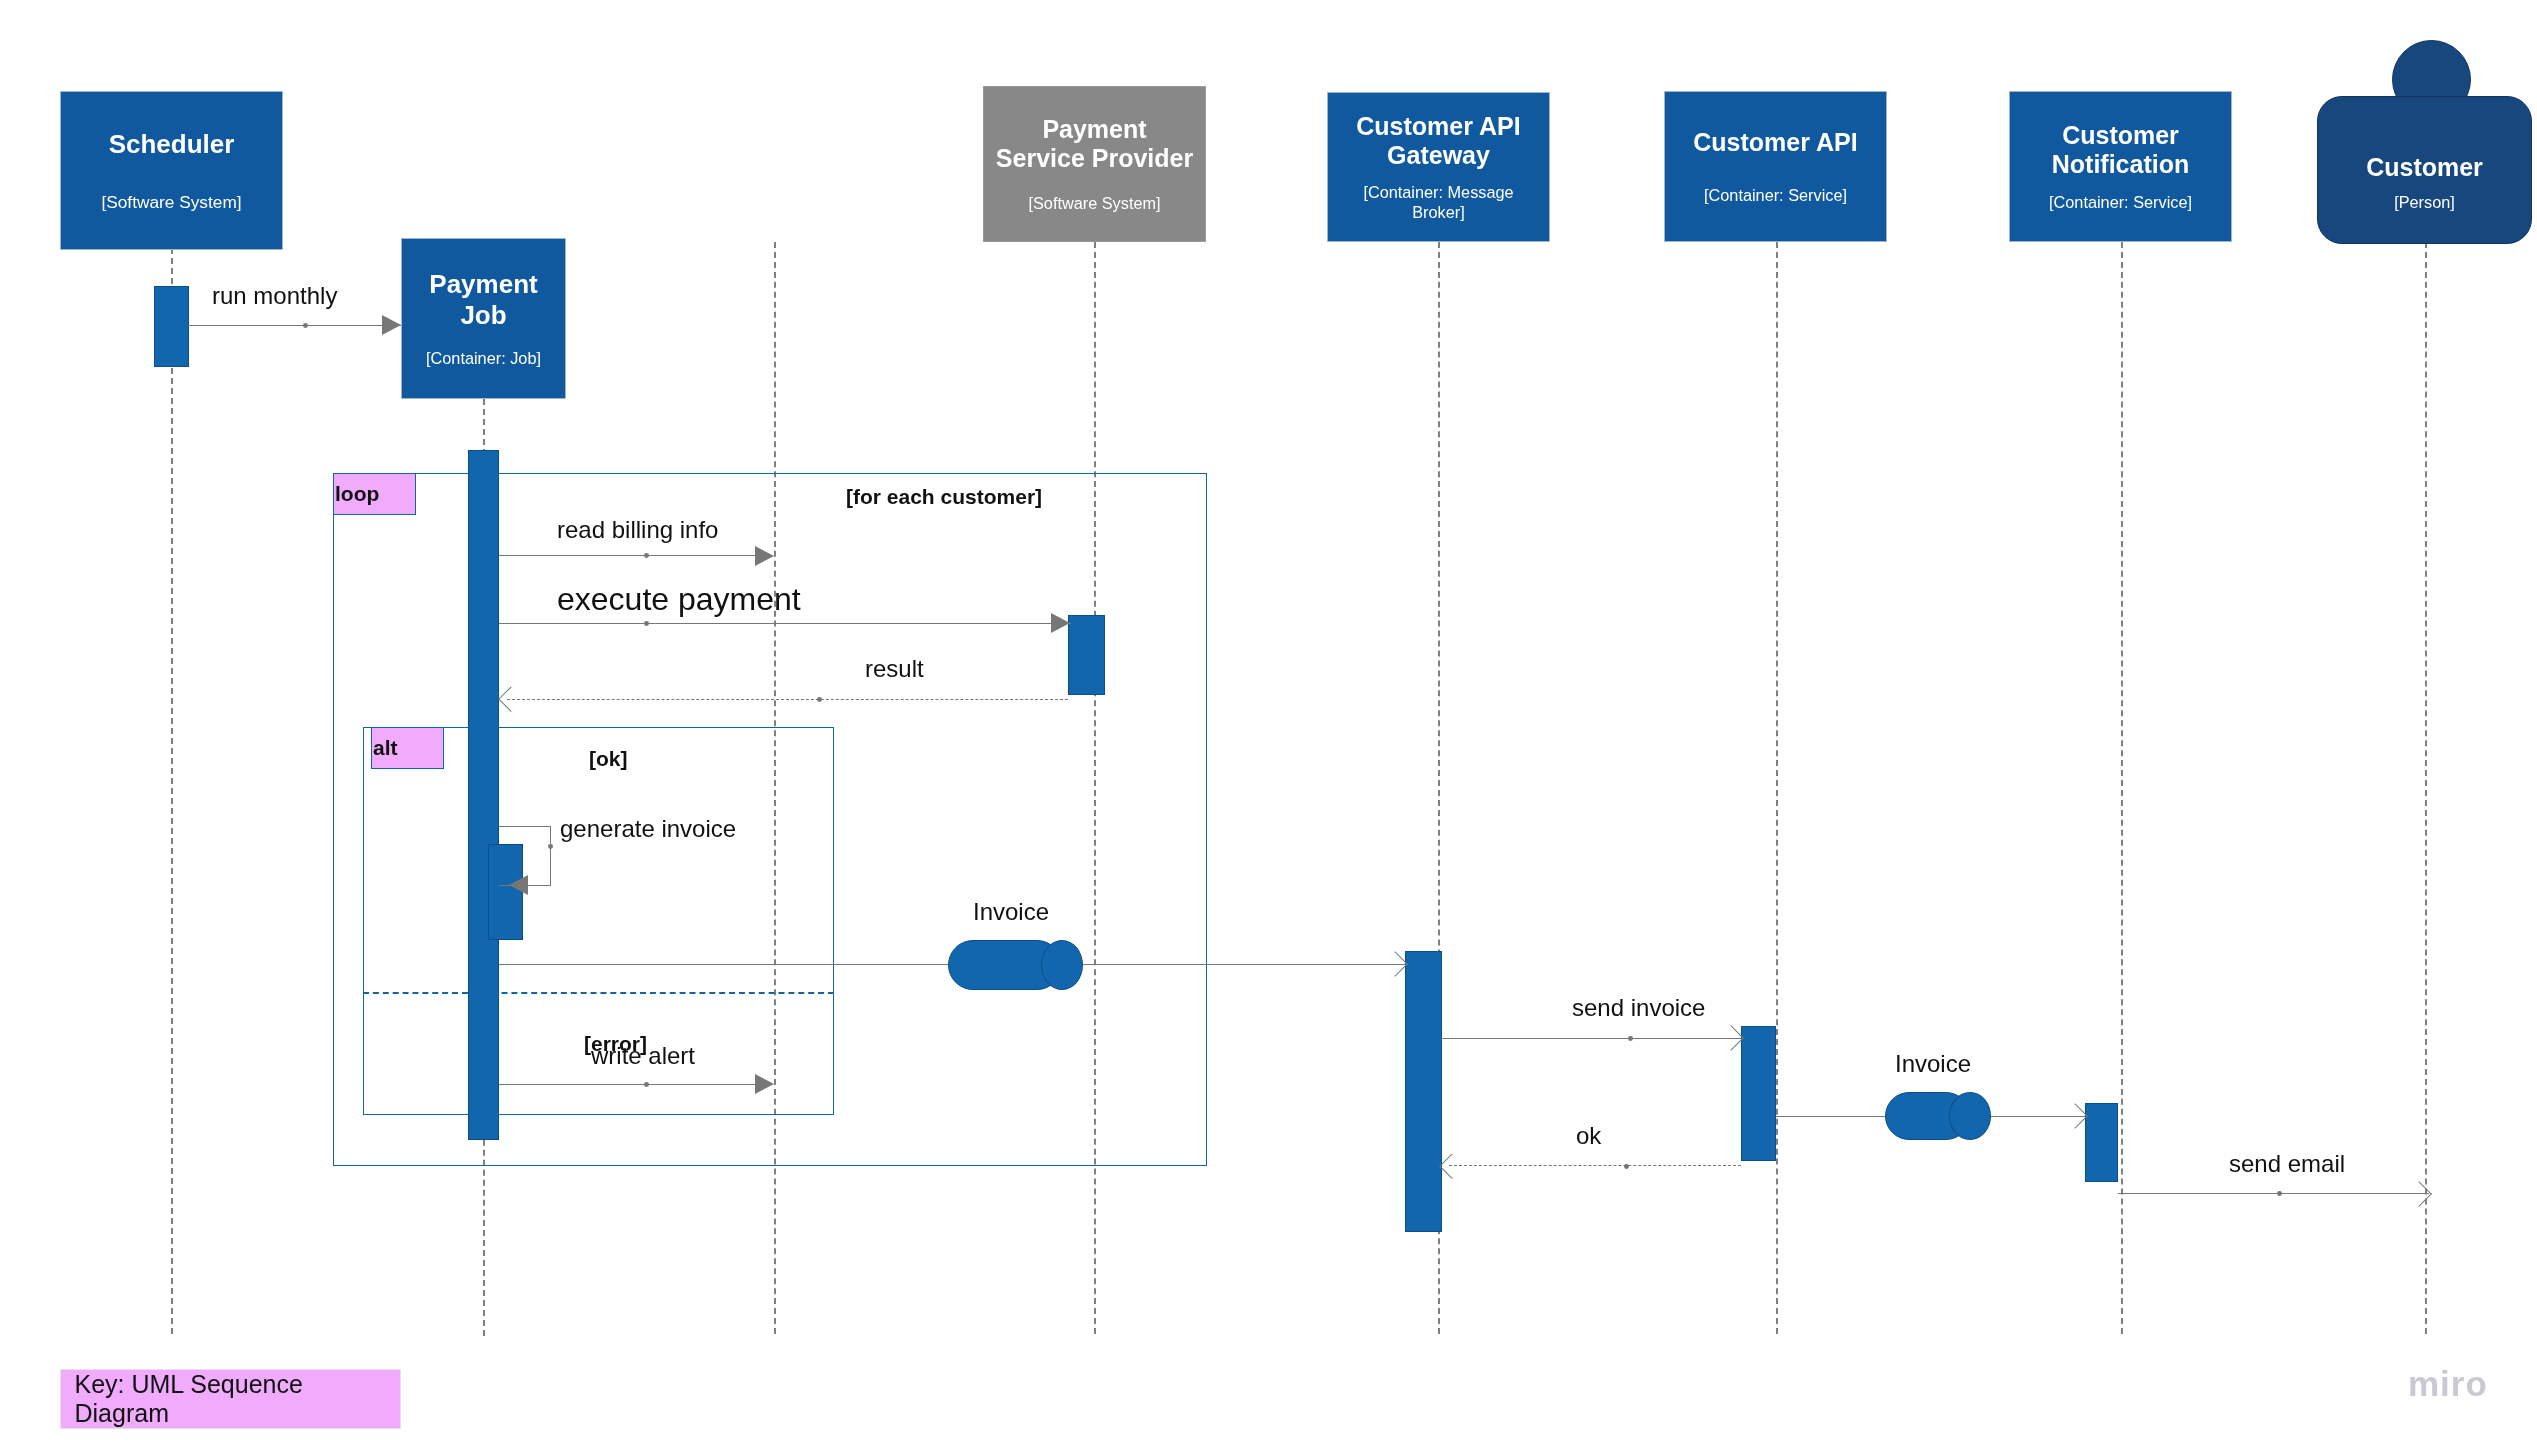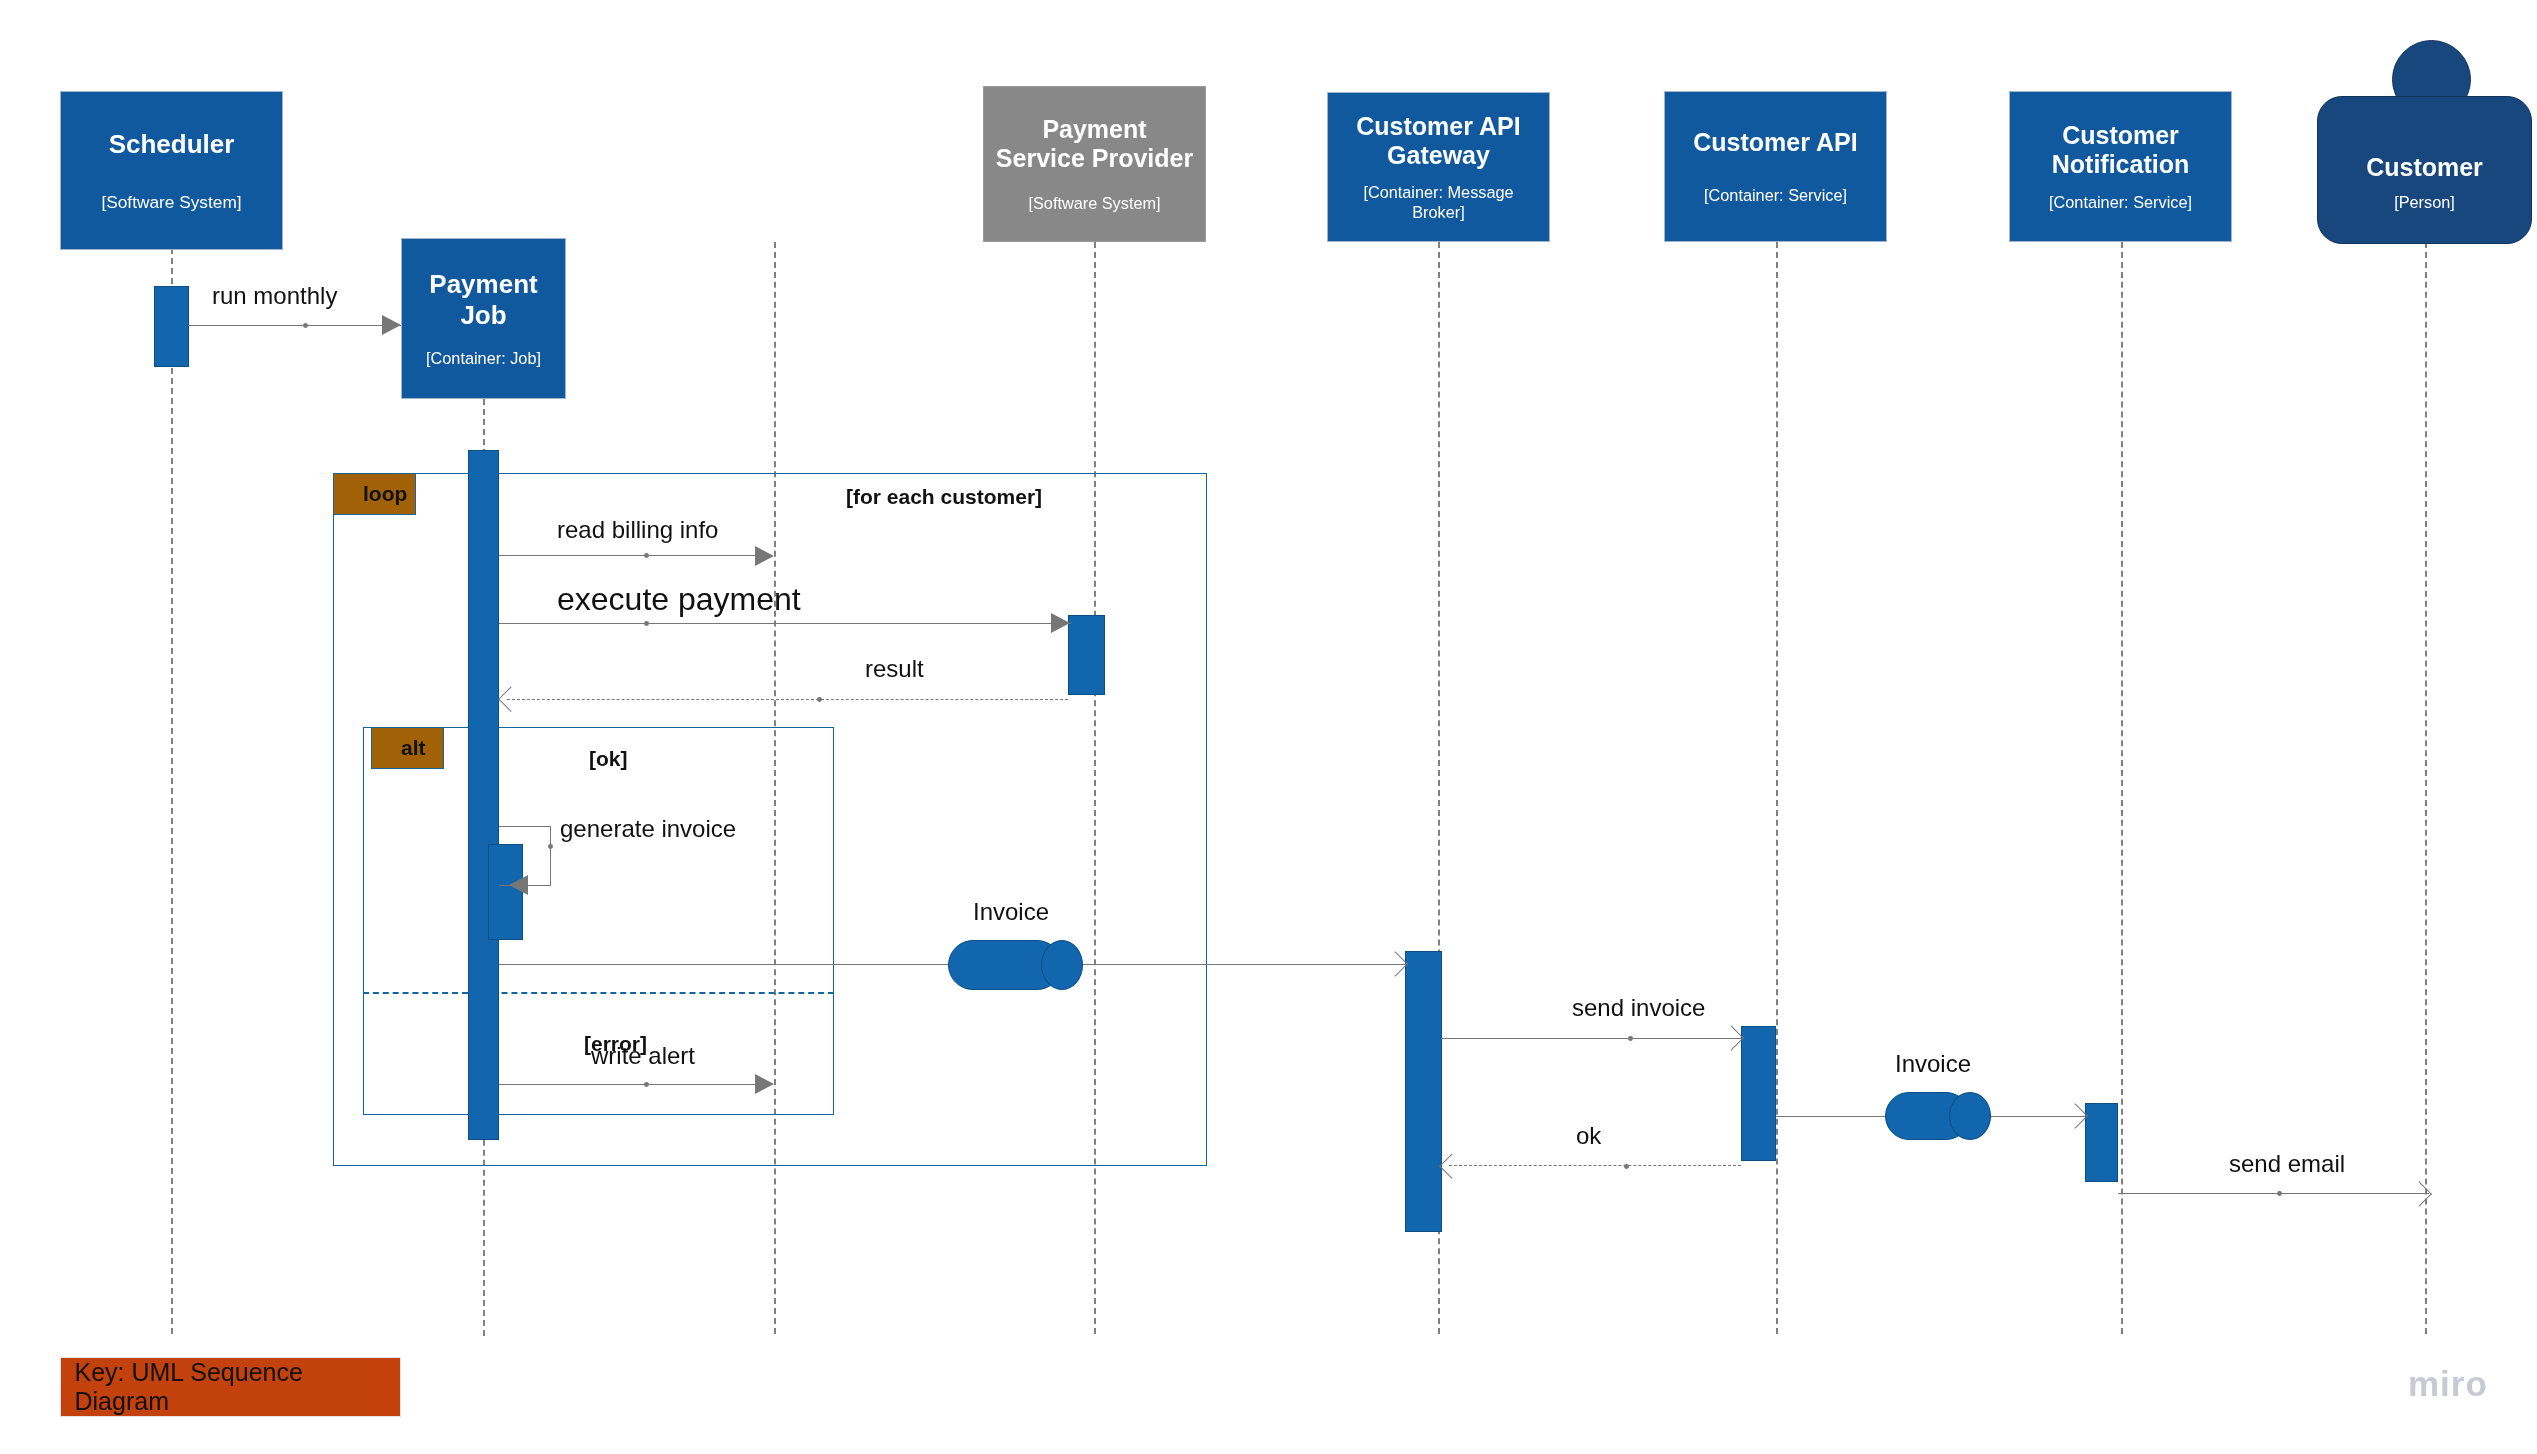--- a/index.html
+++ b/index.html
@@ -24,22 +24,22 @@
   .db-text{position:absolute;left:0;right:0;top:0;bottom:0;display:flex;flex-direction:column;
            align-items:center;justify-content:center;color:#fff;text-align:center;z-index:3;}
 
   .person-head{position:absolute;border-radius:50%;background:#17477c;border:1px solid #0e3460;}
   .person-body{position:absolute;border-radius:25px;background:#17477c;border:1px solid #0e3460;
                display:flex;flex-direction:column;align-items:center;justify-content:center;color:#fff;text-align:center;}
 
   .activation{position:absolute;background:#1266ad;border:1px solid #0d4e86;box-sizing:border-box;}
 
   .frag{position:absolute;box-sizing:border-box;border:1.9px solid #12659f;background:transparent;}
-  .frag-tab{position:absolute;box-sizing:border-box;border:1.9px solid #12659f;background:#a16207;
-            display:flex;align-items:center;padding-left:29px;font-weight:bold;color:#111;}
+  .frag-tab{position:absolute;box-sizing:border-box;border:1.9px solid #12659f;background:#f0abfc;
+            display:flex;align-items:center;padding-left:1px;font-weight:bold;color:#111;}
   .frag-guard{position:absolute;font-weight:bold;color:#111;}
   .frag-divider{position:absolute;border-top:2.9px dashed #12659f;height:0;}
 
   .msg-line{position:absolute;height:0;border-top:1.9px solid #777777;}
   .msg-line.dashed{border-top:1.9px dashed #777777;}
   .msg-label{position:absolute;color:#111;white-space:nowrap;}
   .arrow-r{position:absolute;width:0;height:0;border-top:10.6px solid transparent;
            border-bottom:10.6px solid transparent;border-left:19px solid #777777;}
   .arrow-l{position:absolute;width:0;height:0;border-top:10.6px solid transparent;
            border-bottom:10.6px solid transparent;border-right:19px solid #777777;}
@@ -51,22 +51,22 @@
 
   .selfcall{position:absolute;box-sizing:border-box;border:1.9px solid #777777;border-left:none;}
 
   .artifact{position:absolute;}
   .art-body{position:absolute;left:0;top:0;right:21px;bottom:0;background:#1266ad;
             border-radius:25px;border:1px solid #0d4e86;box-sizing:border-box;}
   .art-cap{position:absolute;right:0;top:0;width:42px;bottom:0;border-radius:50%;
            background:#1266ad;border:1px solid #0d4e86;box-sizing:border-box;}
   .art-label{position:absolute;white-space:nowrap;color:#111;}
 
-  .key-box{position:absolute;box-sizing:border-box;border:1.9px solid #e3e3e3;background:#c2410c;
-           display:flex;align-items:center;padding-left:13.5px;color:#111;}
+  .key-box{position:absolute;box-sizing:border-box;border:1.9px solid #e3e3e3;background:#f0abfc;
+           display:flex;align-items:center;padding-left:13.5px;color:#111;margin-top:12px;}
   .miro{position:absolute;color:#c9c9d4;font-weight:bold;letter-spacing:1px;}
 </style>
 </head>
 <body>
 
 <div id="canvas">
 
   <div class="lifeline-line" style="left:171px;top:248px;height:1086px;"></div>
   <div class="lifeline-line" style="left:483px;top:399px;height:937px;"></div>
   <div class="lifeline-line" style="left:774px;top:242px;height:1092px;"></div>

